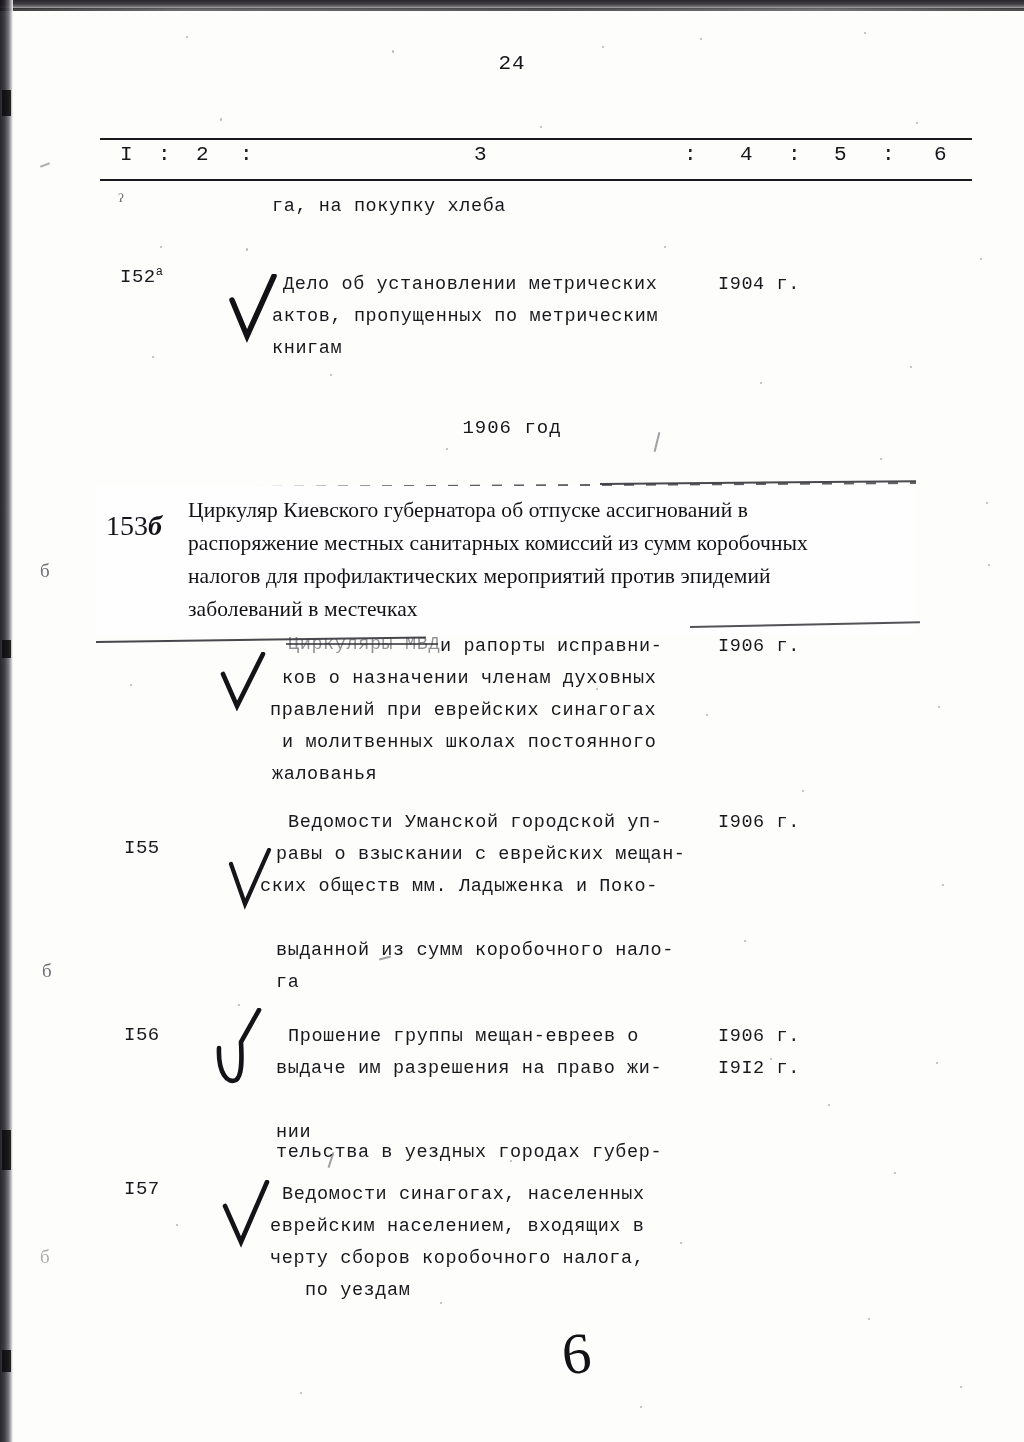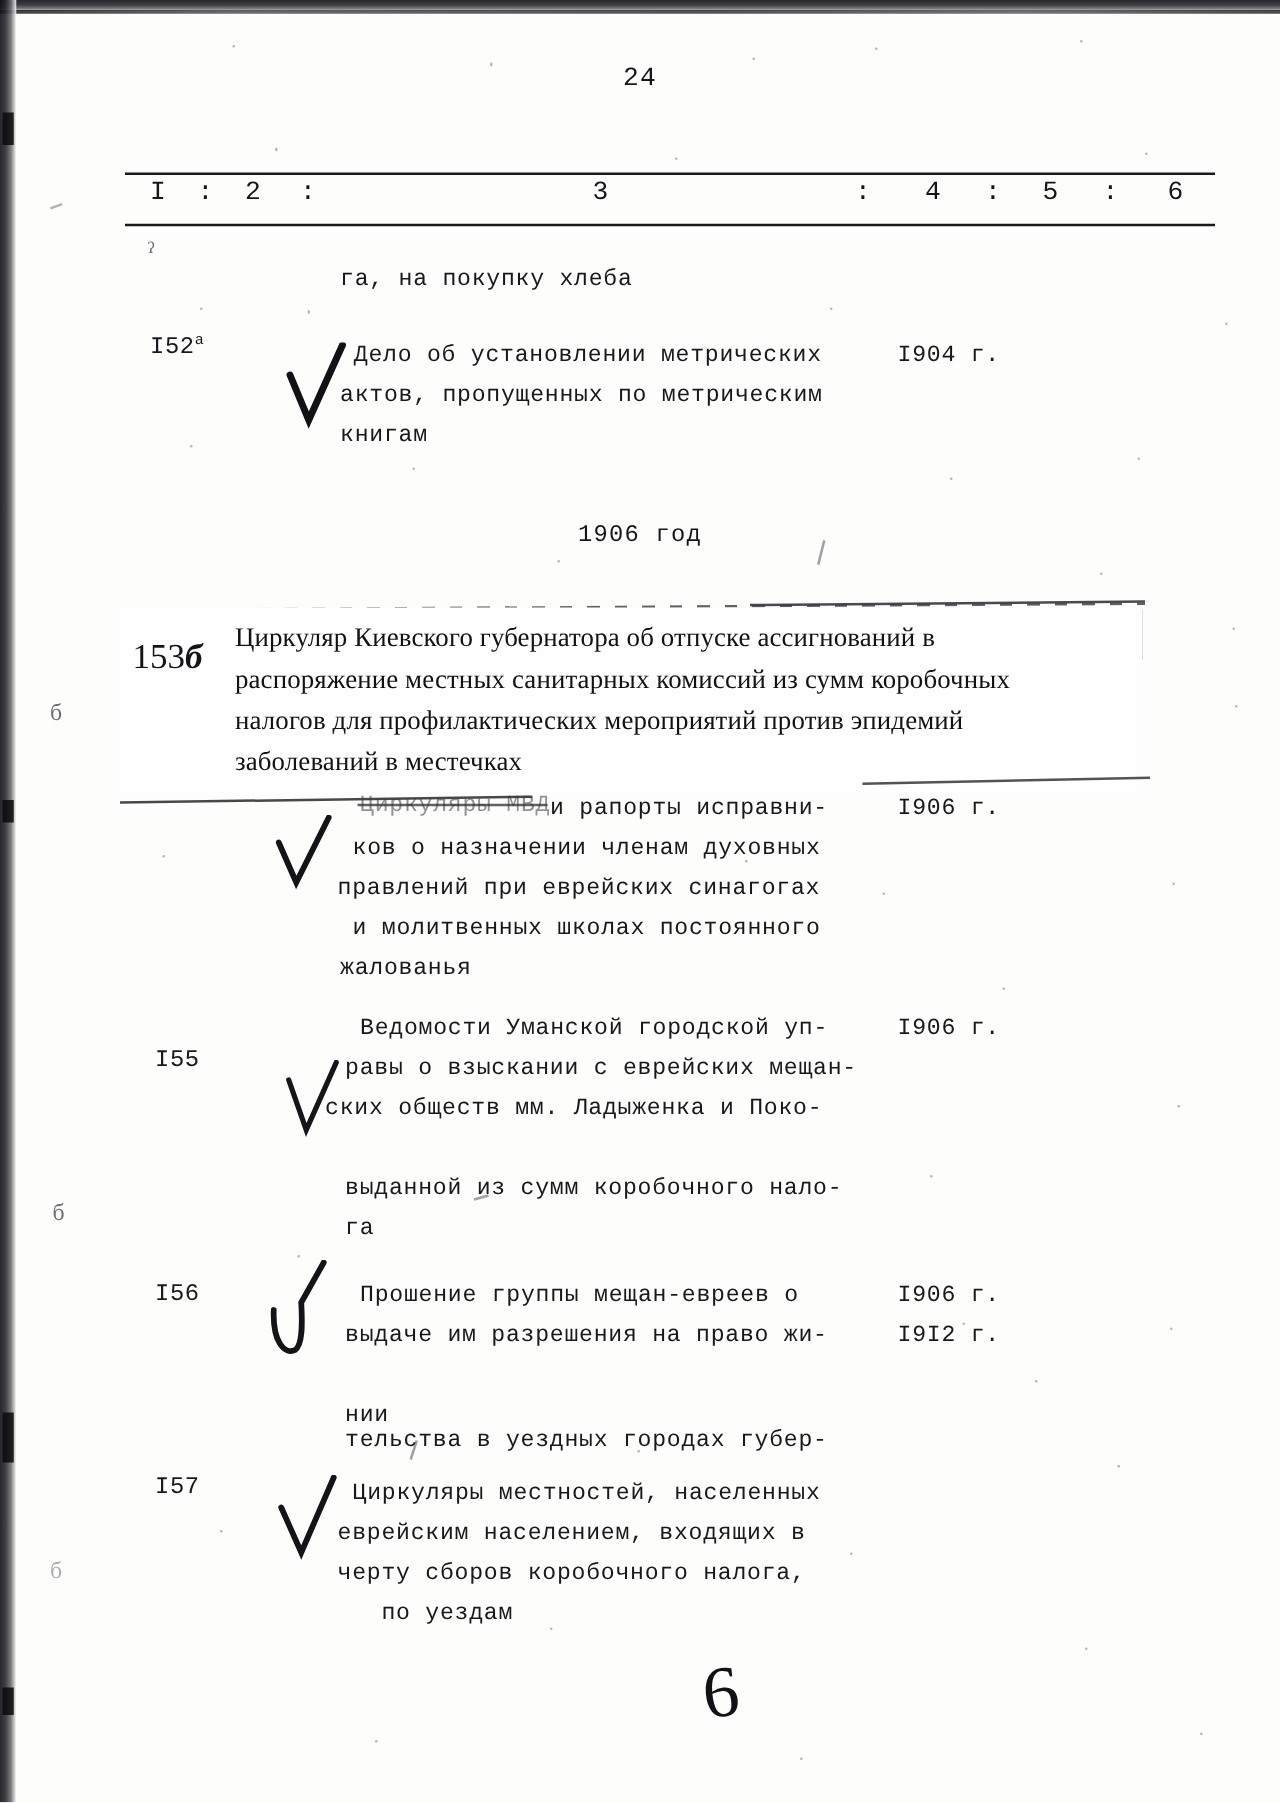--- a/index.html
+++ b/index.html
@@ -286,21 +286,21 @@
     <span style="left:584px;">:</span>
     <span style="left:640px;">4</span>
     <span style="left:688px;">:</span>
     <span style="left:734px;">5</span>
     <span style="left:782px;">:</span>
     <span style="left:834px;">6</span>
   </div>
 
   <div class="margin-mark" style="left:118px;top:190px;font-size:13px;">ʔ</div>
 
-  <div class="tw" style="left:272px;top:209px;">га, на покупку хлеба</div>
+  <div class="tw" style="left:272px;top:192px;">га, на покупку хлеба</div>
 
   <div class="num" style="left:120px;top:265px;"><span>I52</span><sup>а</sup></div>
 
   <div class="checkmark" style="left:228px;top:274px;">
     <svg width="52" height="72" viewBox="0 0 52 72">
       <path d="M4 26 L19 62 L46 2" stroke="#121116" stroke-width="5.5" fill="none" stroke-linecap="round" stroke-linejoin="miter"></path>
     </svg>
   </div>
 
   <div class="tw" style="left:283px;top:270px;">Дело об установлении метрических</div>
@@ -378,21 +378,21 @@
 
   <div class="num" style="left:124px;top:1178px;">I57</div>
   <div class="tick-mark" style="left:330px;top:1152px;transform:rotate(18deg);"></div>
 
   <div class="checkmark" style="left:222px;top:1180px;">
     <svg width="50" height="70" viewBox="0 0 50 70">
       <path d="M3 26 L19 62 L45 2" stroke="#141318" stroke-width="4.6" fill="none" stroke-linecap="round"></path>
     </svg>
   </div>
 
-  <div class="tw" style="left:282px;top:1180px;">Циркуляры местностей, населенных</div>
+  <div class="tw" style="left:282px;top:1180px;">Ведомости синагогах, населенных</div>
   <div class="tw" style="left:270px;top:1212px;">еврейским населением, входящих в</div>
   <div class="tw" style="left:270px;top:1244px;">черту сборов коробочного налога,</div>
   <div class="tw" style="left:270px;top:1276px;">   по уездам</div>
 
   <div class="hand-glyph" style="left:562px;top:1320px;">6</div>
 
   <div class="margin-mark" style="left:40px;top:560px;">б</div>
   <div class="margin-mark" style="left:42px;top:960px;">б</div>
   <div class="margin-mark" style="left:40px;top:1246px;opacity:.45;">б</div>
   <div class="tick-mark" style="left:44px;top:160px;height:10px;transform:rotate(70deg);opacity:.45;"></div>

